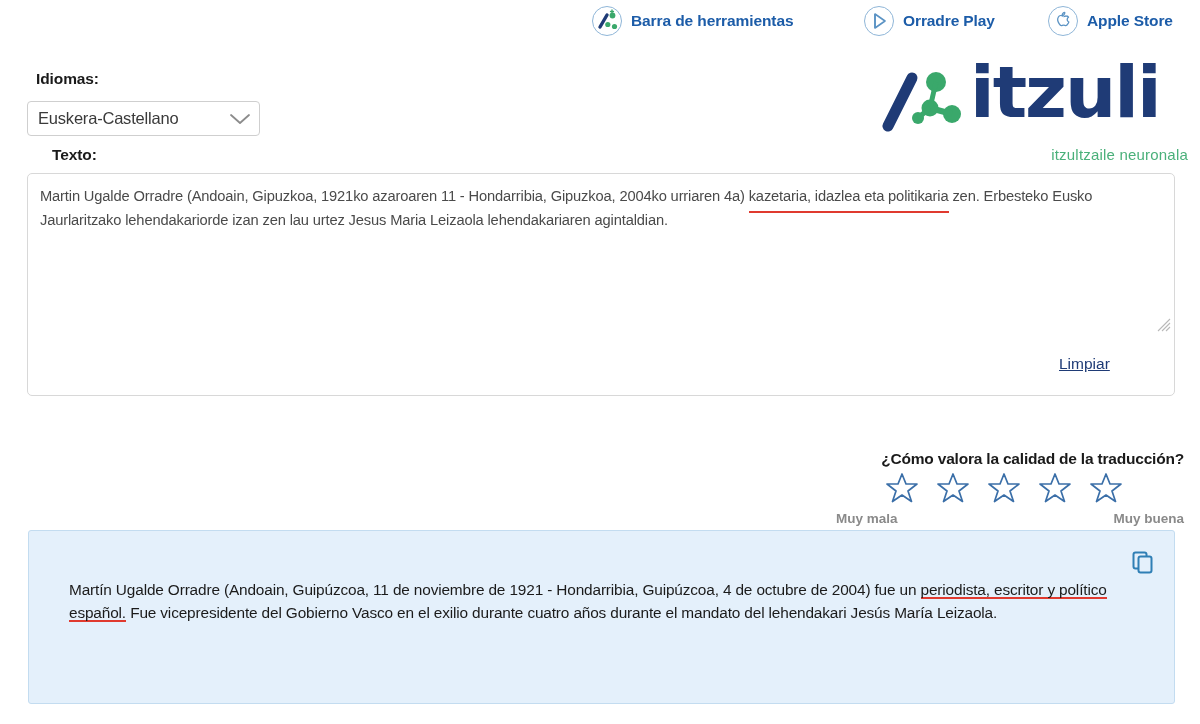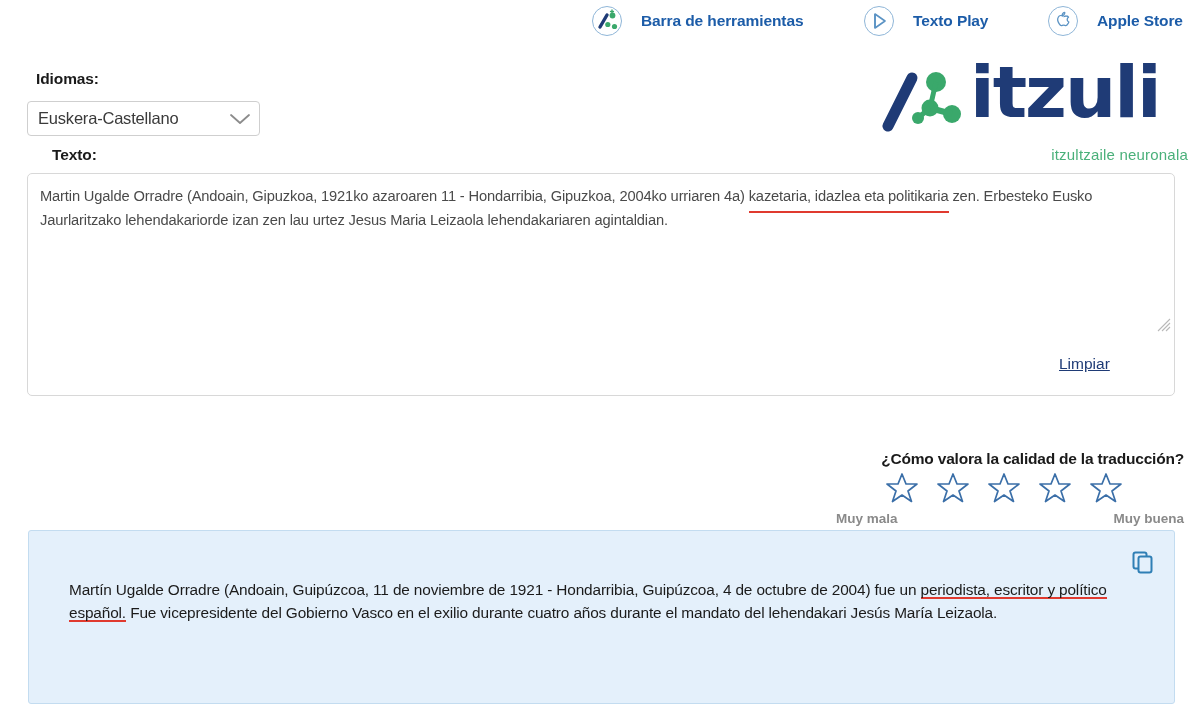--- a/index.html
+++ b/index.html
@@ -11,21 +11,21 @@
     overflow: hidden;
   }
   .page { position: relative; width: 1200px; height: 724px; background:#fff; }
 
   
   .topbar {
     position: absolute; left: 0; top: 0; width: 1200px; height: 48px;
   }
   .toplink {
     position: absolute; top: 6px;
-    display: flex; align-items: center; gap: 19px;
+    display: flex; align-items: center; gap: 9px;
     text-decoration: none;
     color: #1c5ca8;
     font-weight: bold; font-size: 15.5px;
     letter-spacing: -0.1px;
     white-space: nowrap;
   }
   .toplink .lbl { color:#1c5ca8; }
   .toplink-toolbar { left: 592px; }
   .toplink-gplay   { left: 864px; }
   .toplink-apple   { left: 1048px; }
@@ -181,21 +181,21 @@
       <span class="lbl">Barra de herramientas</span>
     </a>
 
     <a class="toplink toplink-gplay">
       <span class="circ-icon">
         <svg width="28" height="28" viewBox="0 0 28 28">
           <path d="M10 7 L20 14 L10 21 Z" fill="none" stroke="#5b93c4" stroke-width="1.6" stroke-linejoin="round"></path>
           <path d="M10 7 L10 21" stroke="#5b93c4" stroke-width="1.6"></path>
         </svg>
       </span>
-      <span class="lbl">Texto Play</span>
+      <span class="lbl">Orradre Play</span>
     </a>
 
     <a class="toplink toplink-apple">
       <span class="circ-icon">
         <svg width="28" height="28" viewBox="0 0 28 28">
           <path d="M14 9.2c-1.5-1-3.6-.7-4.6.8-1.1 1.7-.6 4.6.7 6.6.6 1 1.3 2.1 2.2 2.1.9 0 1.2-.6 2.3-.6 1.1 0 1.4.6 2.3.6.9 0 1.5-1 2.1-2 .5-.9.8-1.7.8-1.8-.1 0-1.6-.6-1.6-2.4 0-1.5 1.2-2.2 1.3-2.3-.7-1-1.8-1.2-2.2-1.2-1.2-.1-2.2.7-2.8.7" fill="none" stroke="#5b93c4" stroke-width="1.3" stroke-linejoin="round"></path>
           <path d="M15.1 7.6c.5-.6.8-1.4.7-2.2-.7 0-1.5.5-2 1.1-.4.5-.8 1.3-.7 2.1.8.1 1.5-.4 2-1" fill="none" stroke="#5b93c4" stroke-width="1.2" stroke-linejoin="round"></path>
         </svg>
       </span>
       <span class="lbl">Apple Store</span>

